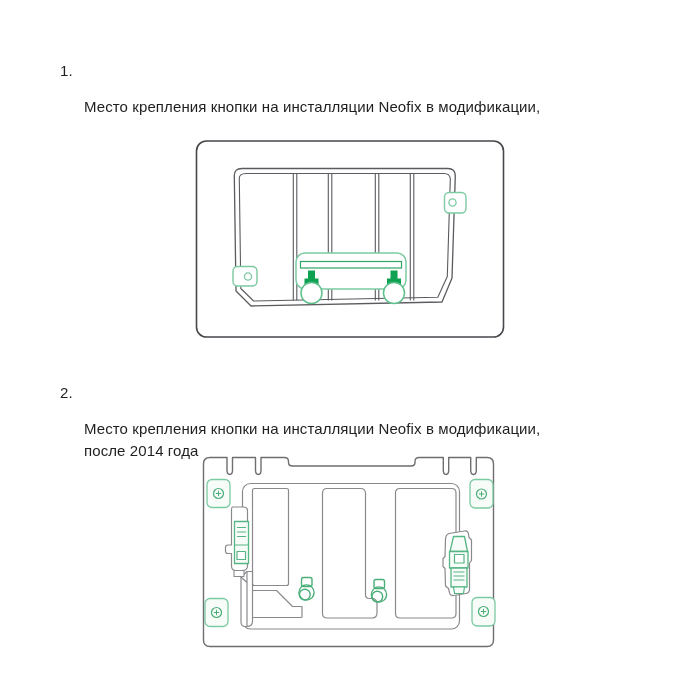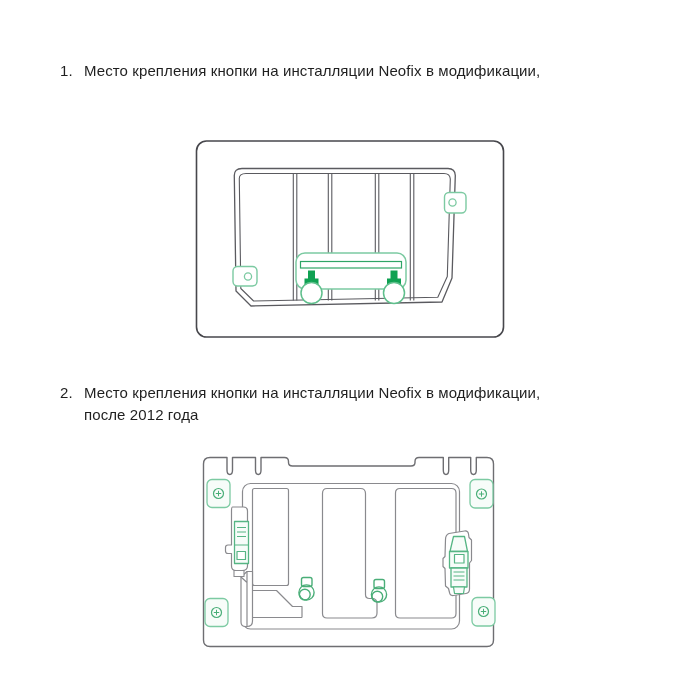--- a/index.html
+++ b/index.html
@@ -5,21 +5,21 @@
   html,body{margin:0;padding:0;}
   body{
     width:700px;height:700px;background:#ffffff;position:relative;
     font-family:"Liberation Sans", sans-serif;color:#1f1f1f;overflow:hidden;
   }
   .instruction{
     position:absolute;display:flex;align-items:flex-start;
     font-size:15px;line-height:22px;letter-spacing:.1px;
   }
   .instruction .num{width:15px;margin-right:9px;text-align:left;}
-  .instruction .lines{width:520px;}
+  .instruction .lines{width:520px;margin-top:36px;}
   .figure{position:absolute;}
   svg{display:block;}
 </style>
 </head>
 <body>
 
 <div class="instruction" style="left:60px;top:60px;">
   <div class="num">1.</div>
   <div class="lines">
     <div>Место крепления кнопки на инсталляции Neofix в модификации,</div>
@@ -68,21 +68,21 @@
       <rect x="444.5" y="192.5" width="21.5" height="20.5" rx="4.5" fill="#ffffff" stroke="#7ccaa2" stroke-width="1.4"></rect>
       <circle cx="452.5" cy="202.5" r="3.6" fill="#ffffff" stroke="#7ccaa2" stroke-width="1.3"></circle>
     </g>
   </svg>
 </div>
 
 <div class="instruction" style="left:60px;top:382px;">
   <div class="num">2.</div>
   <div class="lines">
     <div>Место крепления кнопки на инсталляции Neofix в модификации,</div>
-    <div>после 2012 года</div>
+    <div>после 2014 года</div>
   </div>
 </div>
 
 <div class="figure" style="left:195px;top:450px;">
   <svg width="310" height="205" viewBox="195 450 310 205" aria-label="neofix-installation-after-2014-diagram">
 
     <g>
       <path fill="#ffffff" stroke="#6e6e72" stroke-width="1.4" stroke-linejoin="round" d="
         M 203.5,640 V 464 Q 203.5,457.5 210,457.5
         H 227 V 470 Q 227,474.5 229.8,474.5 Q 232.5,474.5 232.5,470 V 457.5

